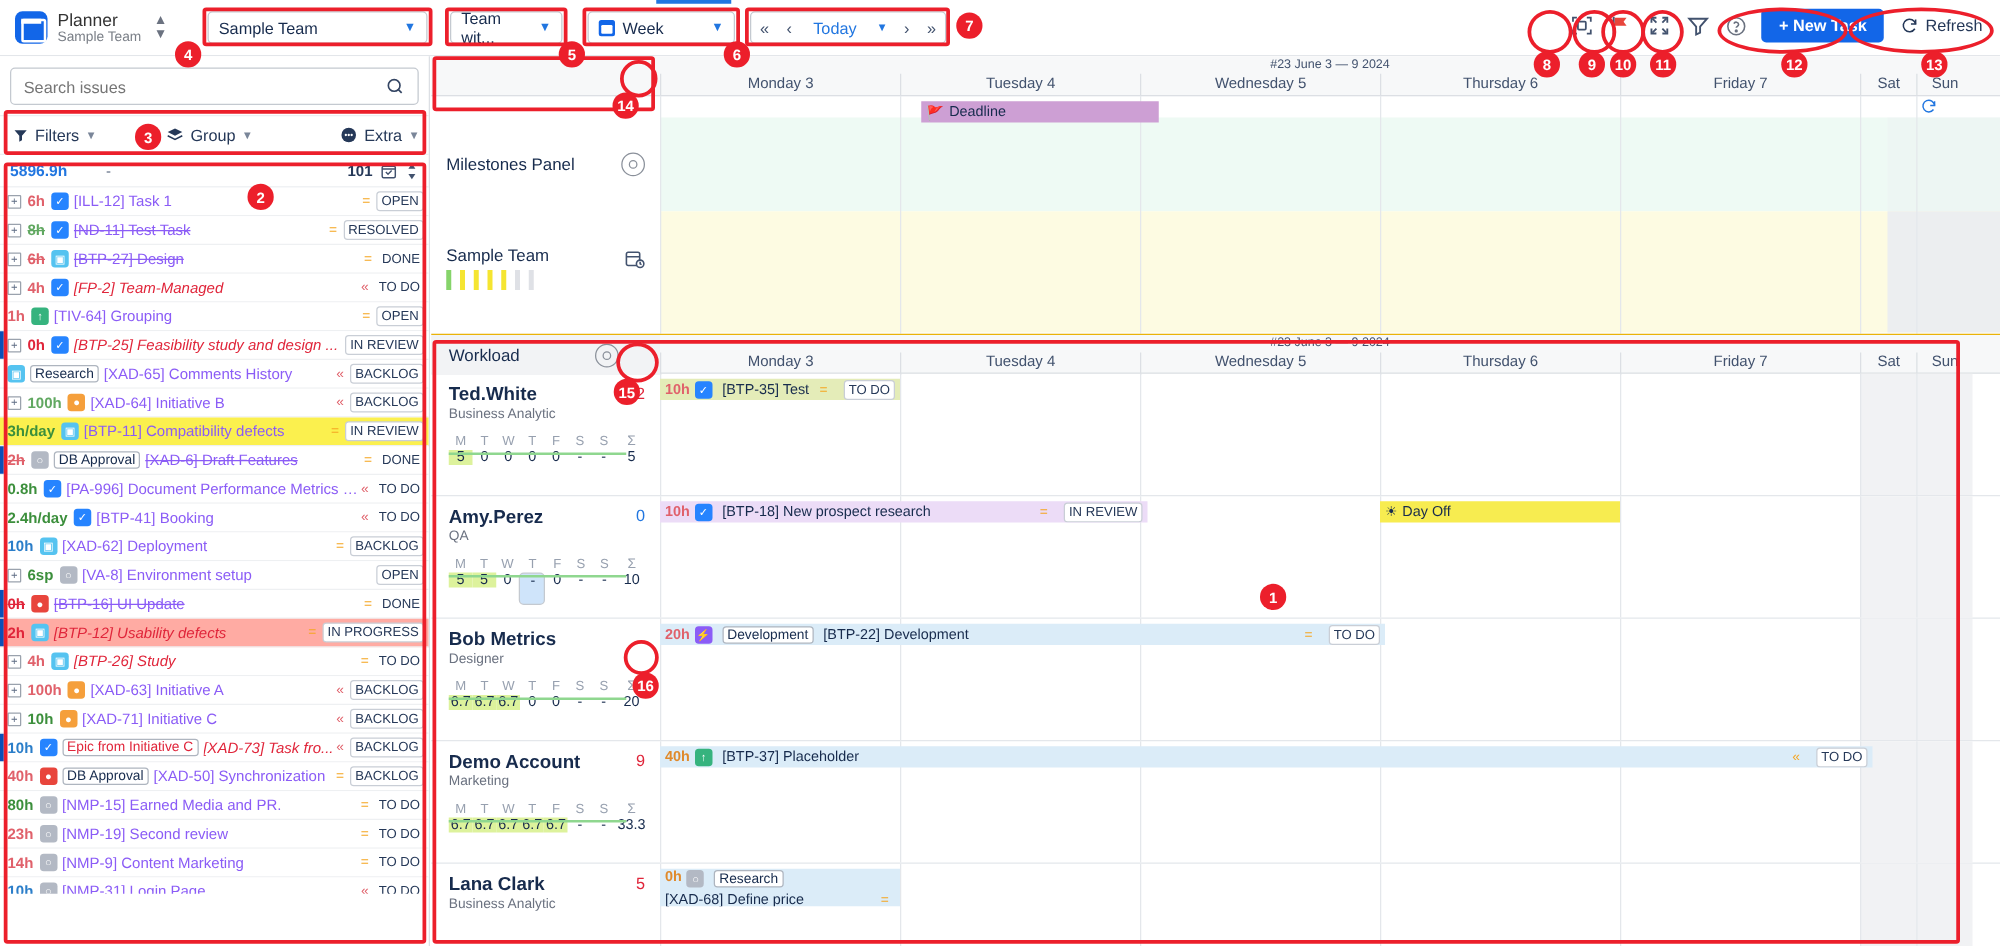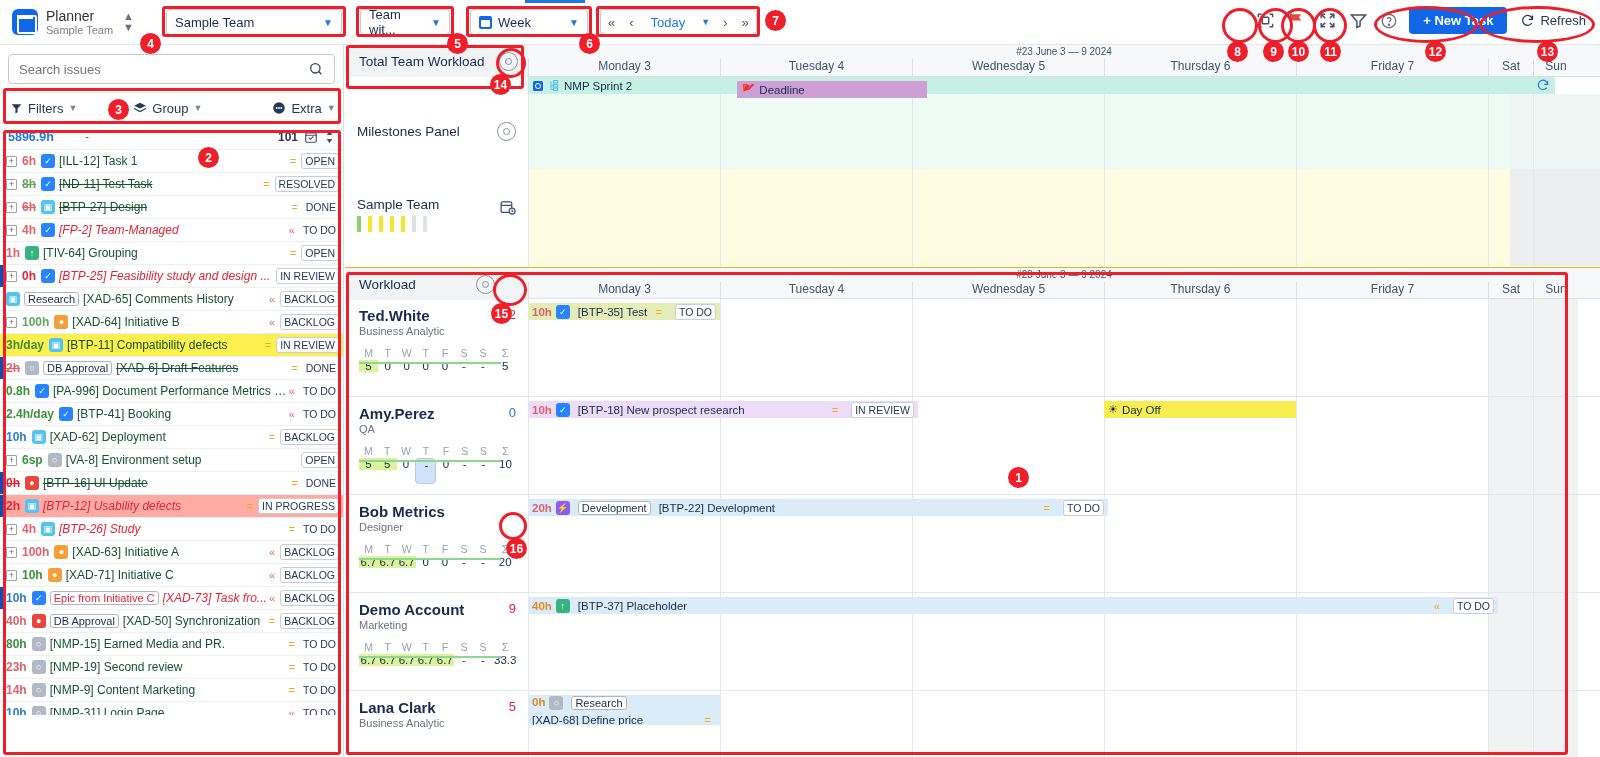--- a/index.html
+++ b/index.html
@@ -71,21 +71,21 @@
 
   .rows { height:565px; overflow:hidden;}
   .row { height:23px; display:flex; align-items:center; border-bottom:1px solid #eef0f2; padding-right:4px;
          font-size:12px; position:relative; padding-left:6px; }
   .row .bar { position:absolute; left:0; top:0; bottom:0; width:3px; }
   .expander { width:11px; height:11px; border:1px solid #9aa2ad; color:#5e6c84; font-size:9px; line-height:9px;
      text-align:center; margin-right:5px; flex:none; border-radius:1px; background:#fff;}
   .est { font-weight:bold; margin-right:5px; white-space:nowrap; }
   .ti { width:14px; height:14px; border-radius:3px; margin-right:4px; flex:none; display:flex;
         align-items:center; justify-content:center; color:#fff; font-size:9px; }
-  .tname { overflow:hidden; white-space:nowrap; text-overflow:ellipsis; flex:1; color:#14532d;}
+  .tname { overflow:hidden; white-space:nowrap; text-overflow:ellipsis; flex:1; color:#8b5cf6;}
   .pri { margin-left:auto; margin-right:5px; font-size:11px; flex:none;}
   .stat { flex:none; font-size:10.5px; padding:1px 3px; border:1px solid #c9ced6; border-radius:3px;
           background:#fff; color:#253858; white-space:nowrap;}
   .stat.nb { border:0; background:transparent;}
   .strike .tname, .strike .est { text-decoration:line-through; }
   .chip { border:1px solid #aeb5bf; border-radius:3px; padding:0 3px; margin-right:4px; background:#fff; font-size:11px;}
 
   
   .right { position:absolute; left:345px; top:45px; width:1255px; height:712px; background:#fff;}
   .gridhead { height:32px; position:relative; background:#f7f8f9; border-bottom:1px solid #dcdfe4;}
@@ -500,24 +500,20 @@
           <span class="tname" style="">[NMP-31] Login Page</span>
           <span class="pri" style="color:#e0616b">«</span>
           <span class="stat nb">TO DO</span>
         </div>
       </div>
   </div>
 
   <div class="right">
 
     <div class="gridhead">
-      <div class="wlabel">
-        <span>Total Team Workload</span>
-        <span class="gear" style="margin-left:14px"></span>
-      </div>
       <div class="weektitle">#23 June 3 — 9 2024</div>
       <div class="daycols" id="top-daycols">
           <div class="daycol d-wide">Monday 3</div>
           <div class="daycol d-wide">Tuesday 4</div>
           <div class="daycol d-wide">Wednesday 5</div>
           <div class="daycol d-wide">Thursday 6</div>
           <div class="daycol d-wide">Friday 7</div>
           <div class="daycol d-we">Sat</div>
           <div class="daycol d-we">Sun</div>
         </div>
@@ -533,33 +529,20 @@
       <div class="cellgrid" id="top-grid">
           <div style="width: 192px;"></div>
           <div style="width: 192px;"></div>
           <div style="width: 192px;"></div>
           <div style="width: 192px;"></div>
           <div style="width: 192px;"></div>
           <div style="width: 45px;"></div>
           <div style="width: 45px;"></div>
         </div>
 
-      <div class="sprintbar">
-        <svg width="12" height="12" viewBox="0 0 24 24">
-            <rect x="2" y="2" width="20" height="20" rx="3" fill="#1266e8"></rect>
-            <circle cx="12" cy="12" r="5" fill="none" stroke="#fff" stroke-width="2"></circle>
-          </svg>
-        <svg width="12" height="12" viewBox="0 0 24 24" fill="none" stroke="#55c3f0" stroke-width="2.2">
-            <path d="M6 3v16h5M6 11h5"></path>
-            <rect x="11" y="1" width="8" height="5"></rect>
-            <rect x="11" y="9" width="8" height="5"></rect>
-            <rect x="11" y="16" width="8" height="5"></rect>
-          </svg>
-        <span>NMP Sprint 2</span>
-      </div>
       <div class="syncic">
         <svg width="14" height="14" viewBox="0 0 24 24" fill="none" stroke="#2176e0" stroke-width="2">
             <path d="M20 11a8 8 0 10-1.5 5.5"></path>
             <path d="M20 5v6h-6"></path>
           </svg>
       </div>
 
       <div class="deadline">
         <span>🚩</span>
         <span>Deadline</span>

